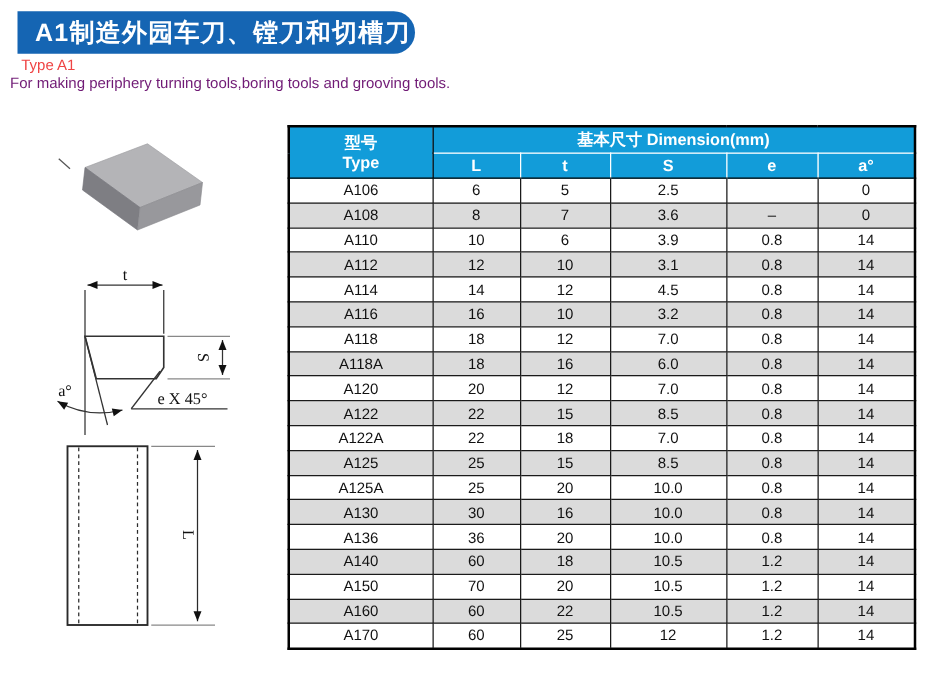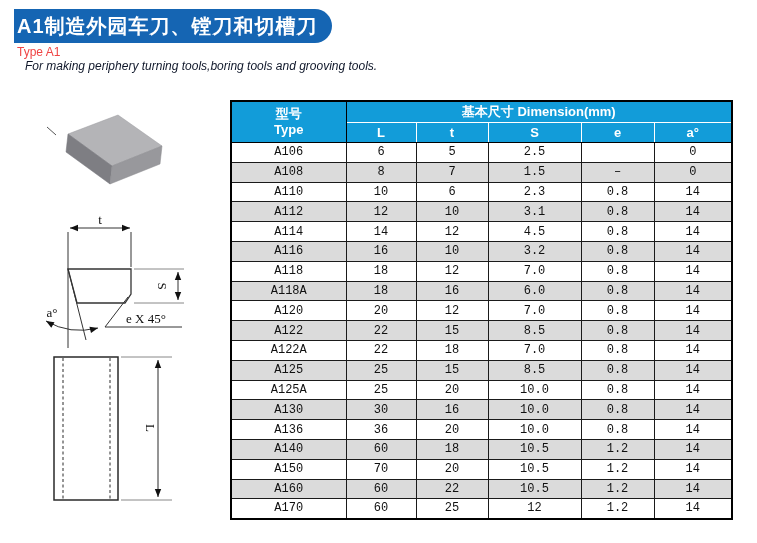--- a/index.html
+++ b/index.html
@@ -2,41 +2,41 @@
 <html><head>
 <meta charset="utf-8">
 <style>
   html,body{margin:0;padding:0;background:#fff;}
   .page{position:relative;width:757px;height:543px;background:#ffffff;overflow:hidden;
         font-family:"Liberation Sans",sans-serif;}
 
   
   .title-bar{position:absolute;left:14px;top:9px;width:318px;height:34px;background:#1565b3;
              border-radius:0 17px 17px 0;display:flex;align-items:center;box-sizing:border-box;
-             padding-left:3px;}
+             padding-left:14px;}
   .title-bar .ttl{color:#ffffff;font-weight:bold;font-size:20px;letter-spacing:1px;white-space:nowrap;}
 
   .type-a1{position:absolute;left:17px;top:45px;font-size:12px;color:#ef4444;}
-  .desc{position:absolute;left:25px;top:59px;font-size:12px;color:#0f172a;font-style:italic;}
+  .desc{position:absolute;left:8px;top:59px;font-size:12px;color:#701a75;}
 
   
   .drawings{position:absolute;left:0;top:95px;width:230px;height:448px;}
   .dim-label{font-family:"Liberation Serif",serif;font-size:13px;fill:#111;}
 
   
   .dim-table{position:absolute;left:230px;top:100px;width:501px;border-collapse:collapse;
              table-layout:fixed;border:2px solid #000;}
   .dim-table th{background:#129cd9;color:#fff;font-weight:bold;font-size:13px;border:1px solid #fff;
                 padding:0;text-align:center;vertical-align:middle;}
   .dim-table thead tr.h1 th{height:20px;}
   .dim-table thead tr.h2 th{height:19px;border-bottom:1px solid #000;}
   .dim-table th.type-head{border:1px solid #000;line-height:1.2;}
   .dim-table td{border:1px solid #1a1a1a;text-align:center;vertical-align:middle;
                 font-size:12px;color:#111;padding:0;}
-  .dim-table tbody tr{height:19.8px;font-family:Liberation Mono, monospace;}
+  .dim-table tbody tr{height:19.8px;}
   .dim-table tbody tr:nth-child(even){background:#dbdbdb;}
 </style>
 </head>
 <body>
 
 <div class="page">
 
   <div class="title-bar">
     <span class="ttl">A1制造外园车刀、镗刀和切槽刀</span>
   </div>
@@ -118,29 +118,29 @@
           <td>6</td>
           <td>5</td>
           <td>2.5</td>
           <td></td>
           <td>0</td>
         </tr>
       <tr>
           <td>A108</td>
           <td>8</td>
           <td>7</td>
-          <td>1.5</td>
+          <td>3.6</td>
           <td>–</td>
           <td>0</td>
         </tr>
       <tr>
           <td>A110</td>
           <td>10</td>
           <td>6</td>
-          <td>2.3</td>
+          <td>3.9</td>
           <td>0.8</td>
           <td>14</td>
         </tr>
       <tr>
           <td>A112</td>
           <td>12</td>
           <td>10</td>
           <td>3.1</td>
           <td>0.8</td>
           <td>14</td>

